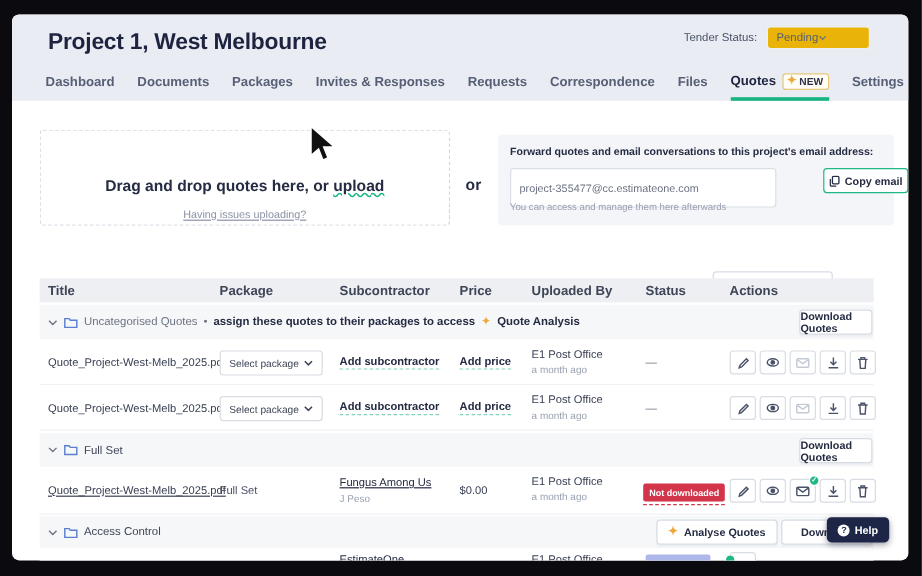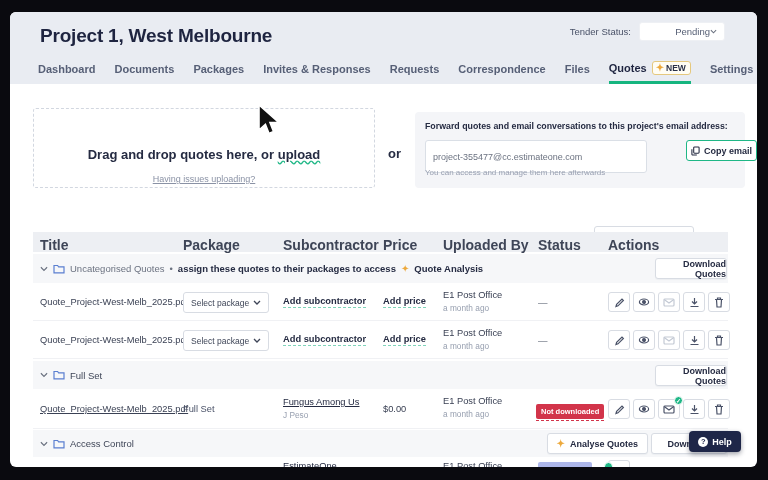--- a/index.html
+++ b/index.html
@@ -7,22 +7,22 @@
               font-family:"Liberation Sans", sans-serif; }
   .screen { position:absolute; left:10px; top:12px; width:747px; height:455px;
             background:#fff; border-radius:6px; overflow:hidden; }
 
   
   .header { position:absolute; top:0; left:0; right:0; height:72px; background:#e9ecf2; }
   .page-title { position:absolute; left:30px; top:13px; font-size:19px; font-weight:bold;
                 color:#1e2440; letter-spacing:-0.2px; }
   .tender { position:absolute; right:32px; top:10px; display:flex; align-items:center; gap:8px; }
   .tender-label { font-size:9.5px; color:#4a5268; }
-  .tender-select { width:86px; height:19px; background:#ffffff; border:1px solid #eef0f4;
-                   border-radius:3px; display:flex; align-items:center; justify-content:flex-end;
+  .tender-select { width:86px; height:19px; background:#eab308; border:1px solid #eef0f4;
+                   border-radius:3px; display:flex; align-items:center; justify-content:flex-start;
                    padding:0 7px; font-size:9.5px; color:#555e74; cursor:pointer; }
   .tabs { position:absolute; left:28px; bottom:0; display:flex; gap:19px; align-items:flex-end; }
   .tab { font-size:11px; font-weight:bold; color:#565f76; padding-bottom:9px; cursor:pointer;
          display:flex; align-items:center; gap:5px; }
   .tab.active { color:#1e2440; border-bottom:3px solid #16b57f; padding-bottom:6px; }
   .new-badge { border:1px solid #e5c87e; background:#fffdf4; border-radius:3px; padding:1px 4px 1px 3px;
                font-size:8.5px; font-weight:bold; color:#2a3048; display:flex; align-items:center; gap:2px; }
 
   
   .dropzone { position:absolute; left:23px; top:96px; width:342px; height:80px;
@@ -47,26 +47,26 @@
 
   
   .btn { background:#fff; border:1px solid #d8dce3; border-radius:3px; color:#252b42;
          font-weight:bold; cursor:pointer; display:flex; align-items:center; justify-content:center;
          font-family:"Liberation Sans", sans-serif; box-shadow:0 1px 1px rgba(30,40,70,.04); }
   .download-all { position:absolute; left:584px; top:188px; width:100px; height:22px; font-size:9.5px;margin-top:26px; }
 
   
   .table { position:absolute; left:23px; top:220px; width:695px; }
   .thead { position:relative; height:20px; background:#edeff3; margin-bottom:2px; }
-  .th { position:absolute; top:5px; font-size:14px; font-weight:bold; color:#3e4557; }
+  .th { position:absolute; top:5px; font-size:11px; font-weight:bold; color:#3e4557; }
   .group-row { position:relative; height:29px; background:#f6f7f9; }
   .group-left { position:absolute; left:7px; top:0; height:100%; display:flex; align-items:center; gap:5px; }
   .group-label { font-size:9.5px; color:#6b7280; }
   .group-desc { font-size:9.5px; font-weight:bold; color:#252b42; }
-  .dl-quotes-btn { position:absolute; right:1px; top:4px; width:72px; height:21px; font-size:9px;text-align:right; }
+  .dl-quotes-btn { position:absolute; right:1px; top:4px; width:61px; height:21px; font-size:9px; }
   .row { position:relative; height:38px; background:#fff; border-bottom:1px solid #f0f1f4; }
   .cell-title { position:absolute; left:7px; top:14px; font-size:9.3px; color:#3a4154; }
   .cell-title.link { text-decoration:underline; cursor:pointer; }
   .pkg-select { position:absolute; left:150px; top:9px; width:86px; height:21px; background:#fff;
                 border:1px solid #d8dce3; border-radius:3px; display:flex; align-items:center;
                 justify-content:space-between; padding:0 7px; font-size:8.5px; color:#3e4557; cursor:pointer; }
   .cell-pkg { position:absolute; left:150px; top:14px; font-size:9.3px; color:#4a5268; }
   .add-link { position:absolute; top:13px; font-size:9.3px; font-weight:bold; color:#252b42;
               border-bottom:1px dashed #7fd4ba; padding-bottom:1px; cursor:pointer; }
   .sub-name { position:absolute; left:250px; top:8px; font-size:9.3px; color:#252b42;

